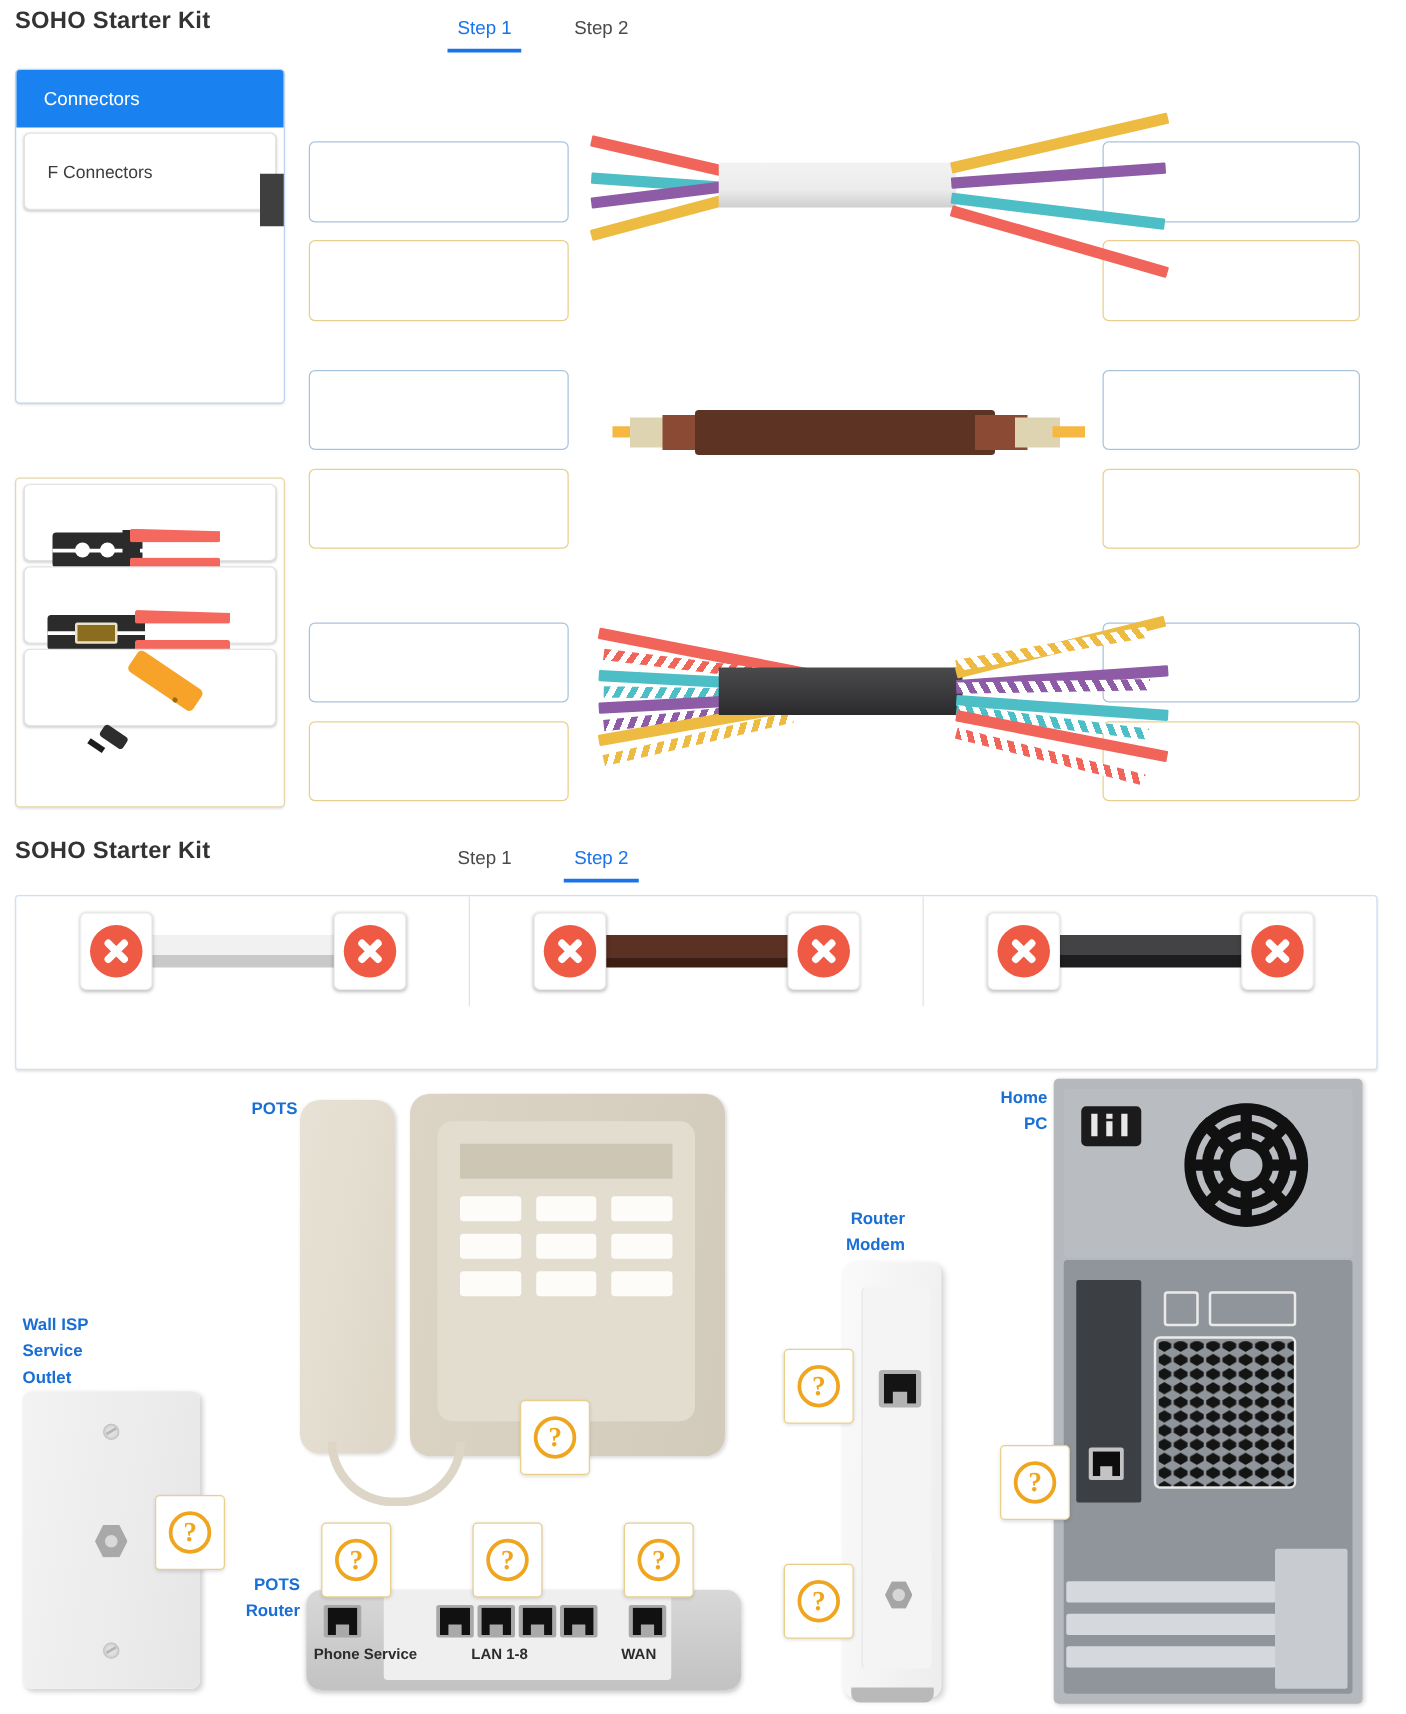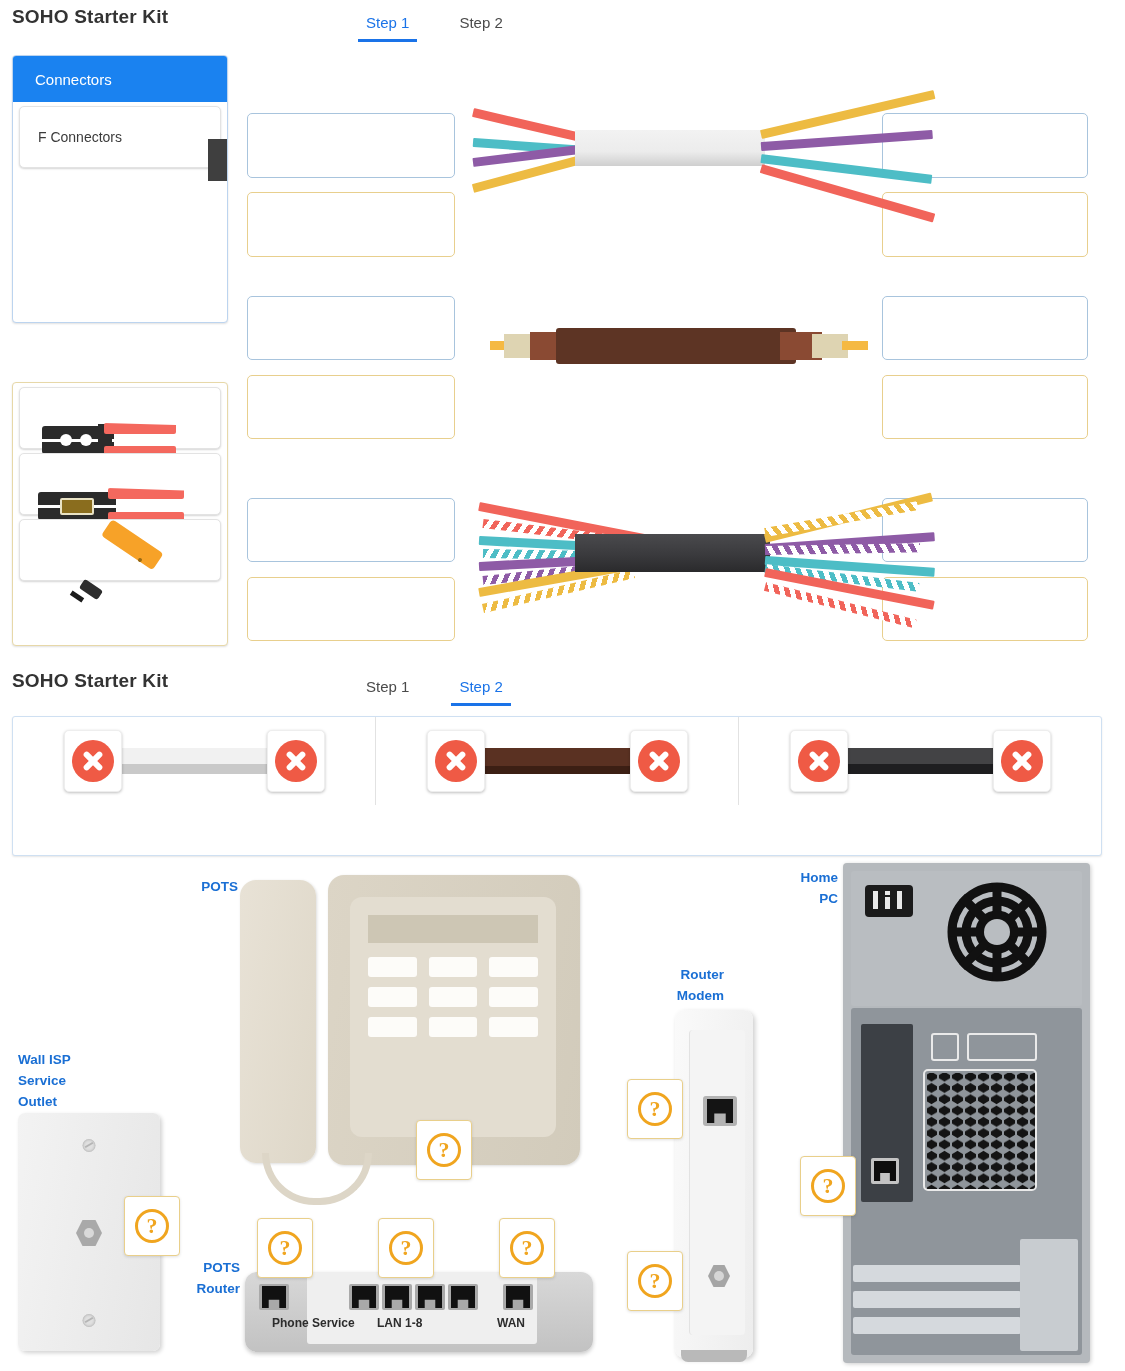--- a/index.html
+++ b/index.html
@@ -424,21 +424,21 @@
   <div>POTS</div>
   <div>Router</div>
 </div>
 
 <div id="router">
   <i class="inner"></i>
 
   <div class="port-group" style="left:14px;">
     <i class="rj45port"></i>
   </div>
-  <span class="port-cap" style="left:6px;margin-left:21px;">Phone Service</span>
+  <span class="port-cap" style="left:6px;">Phone Service</span>
 
   <div class="port-group" style="left:104px;">
     <i class="rj45port"></i>
     <i class="rj45port"></i>
     <i class="rj45port"></i>
     <i class="rj45port"></i>
   </div>
   <span class="port-cap" style="left:132px;">LAN 1-8</span>
 
   <div class="port-group" style="left:258px;">

